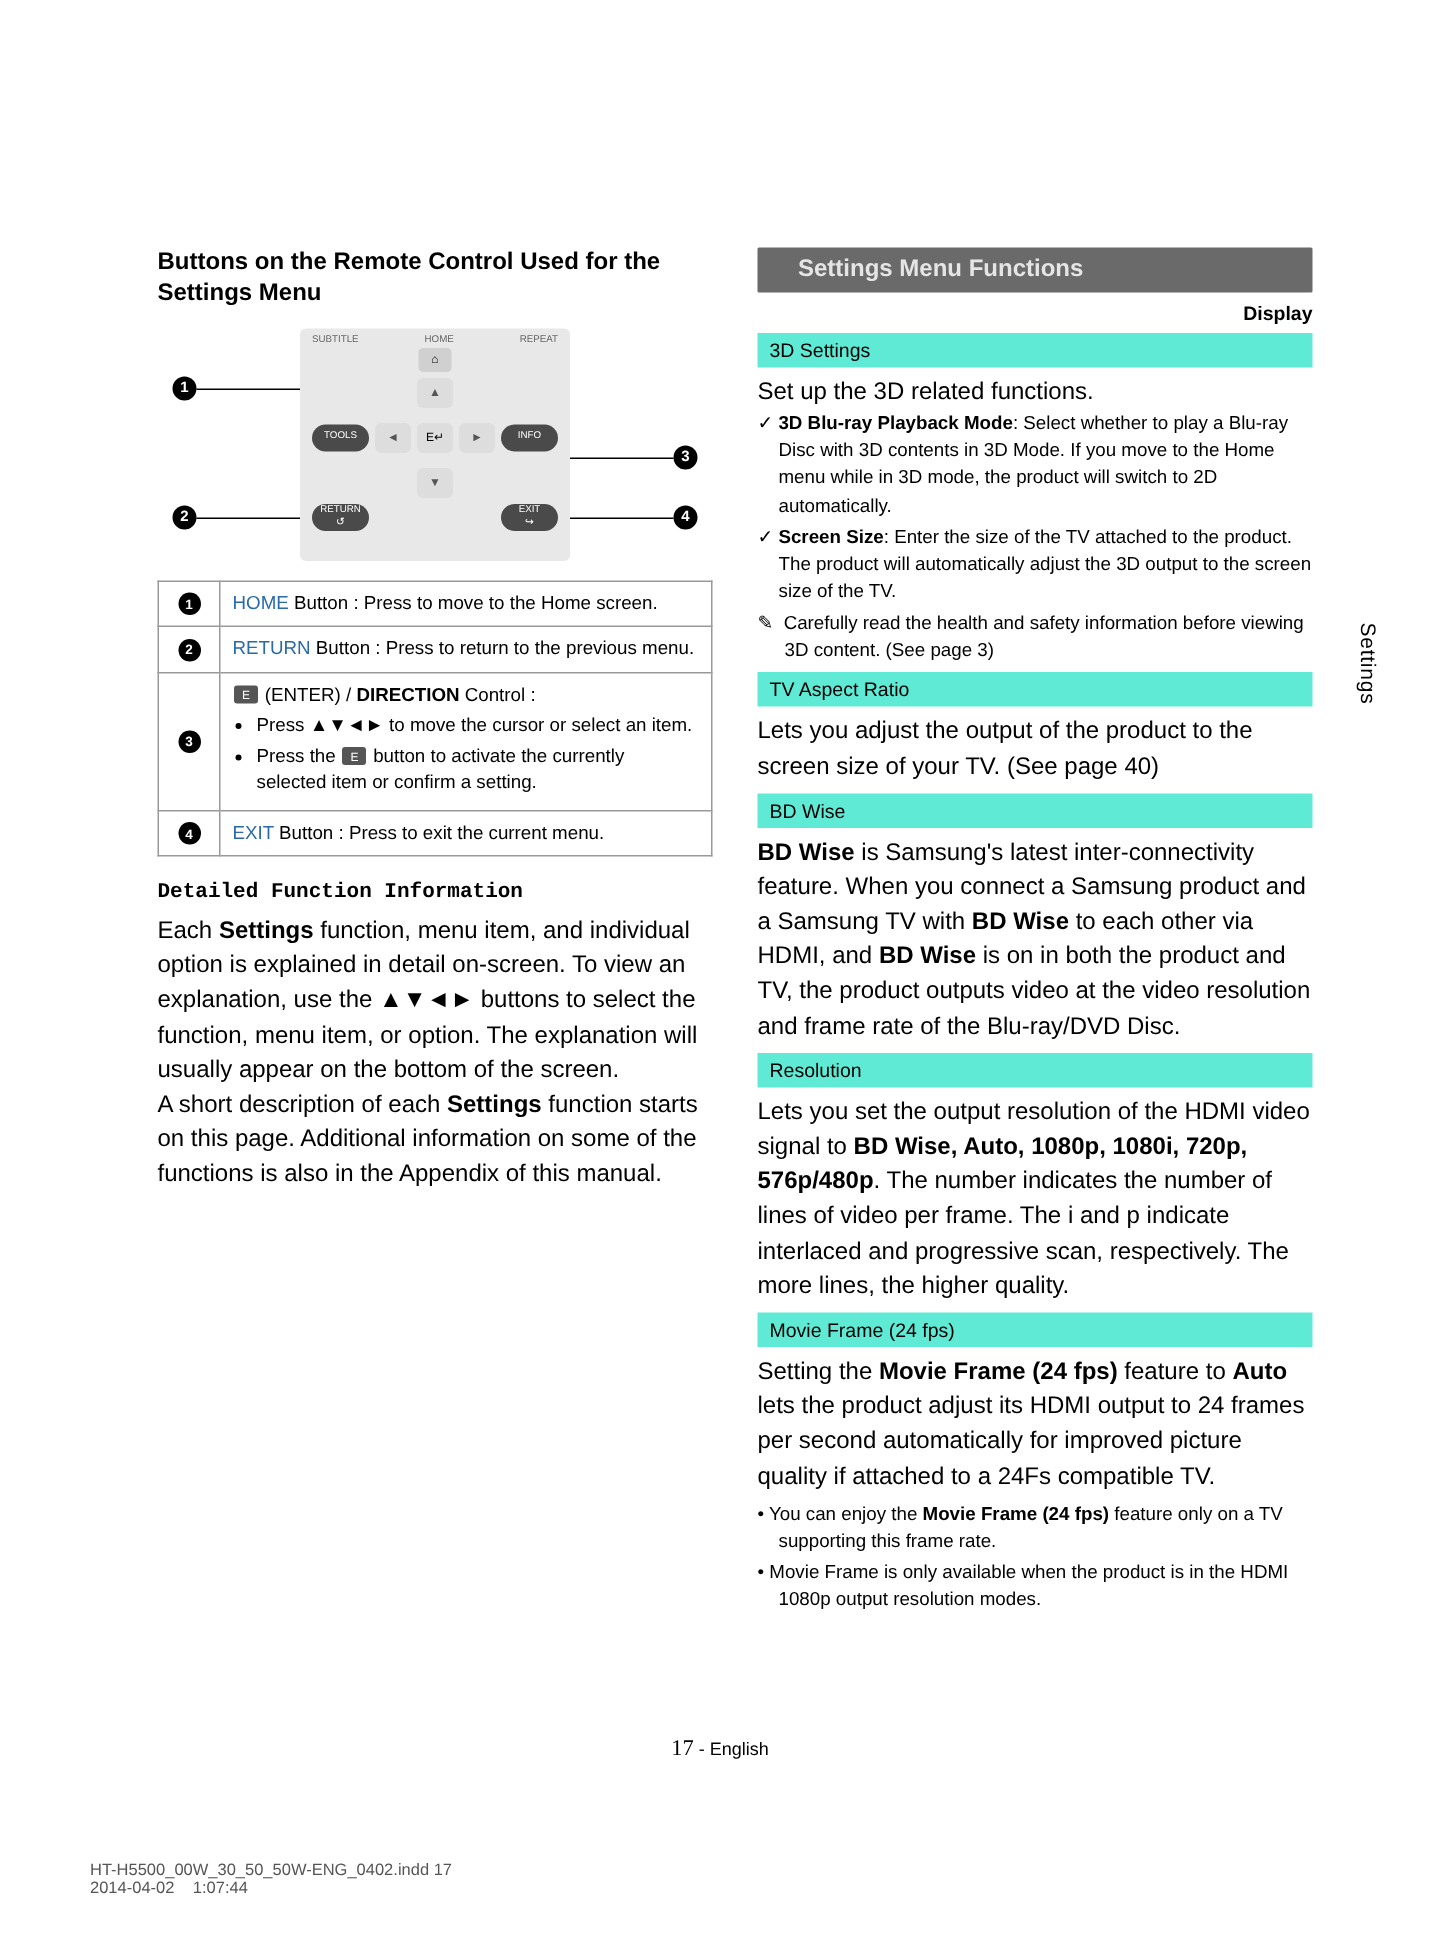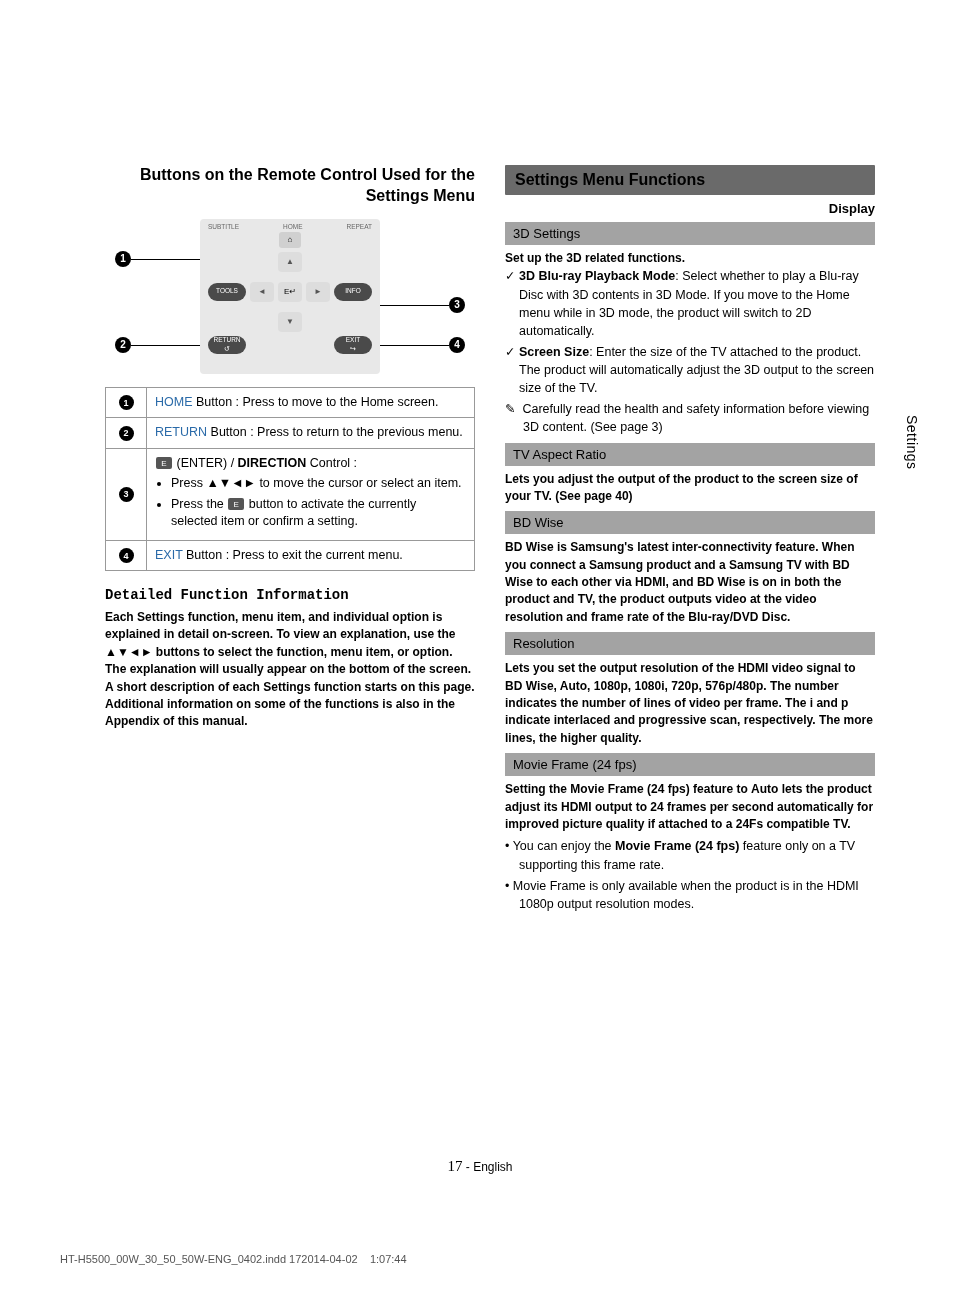--- a/index.html
+++ b/index.html
@@ -27,21 +27,20 @@
   }
   .col-right {
     width: 370px;
     flex: 0 0 370px;
   }
   h2.section-title {
     font-size: 16px;
     font-weight: bold;
     margin: 0 0 10px 0;
     line-height: 1.3;
-    text-align: right;
   }
   .remote-block {
     position: relative;
     display: flex;
     justify-content: center;
     margin: 12px 0 8px 0;
     height: 160px;
   }
   .remote {
     width: 180px;
@@ -181,41 +180,40 @@
     justify-content: center;
     font-weight: bold;
   }
   .h3 {
     font-weight: bold;
     font-size: 14px;
     margin: 16px 0 6px 0;
     font-family: Liberation Mono, monospace;
   }
   .body-text {
-    font-size: 12px;
+    font-size: 16px;
     line-height: 1.45;
-    font-weight: bold;
   }
   .func-header {
     background: #6a6a6a;
-    color: #000000;
-    padding: 6px 10px;
+    color: #e5e5e5;
+    padding: 6px 27px;
     font-size: 16px;
     font-weight: bold;
     margin-bottom: 6px;
     border-radius: 1px;
   }
   .display-label {
     text-align: right;
     font-size: 13px;
     font-weight: bold;
     margin: 4px 0 2px 0;
   }
   .subhead {
-    background: #a3a3a3;
+    background: #5eead4;
     padding: 4px 8px;
     font-size: 13px;
     margin: 6px 0 5px 0;
   }
   .check-item, .dot-item {
     font-size: 12.5px;
     line-height: 1.45;
     padding-left: 14px;
     text-indent: -14px;
     margin-bottom: 3px;
@@ -247,23 +245,24 @@
     font-family: "Times New Roman", serif;
     font-weight: normal;
     font-size: 15px;
   }
   .print-footer {
     position: absolute;
     bottom: 40px;
     left: 60px;
     right: 60px;
     display: flex;
-    justify-content: flex-start;
+    justify-content: space-between;
     font-size: 11px;
     color: #555;
+    flex-direction: column;
   }
   .enter-icon {
     display: inline-flex;
     width: 16px;
     height: 12px;
     background: #555;
     color: #fff;
     border-radius: 2px;
     font-size: 8px;
     align-items: center;

